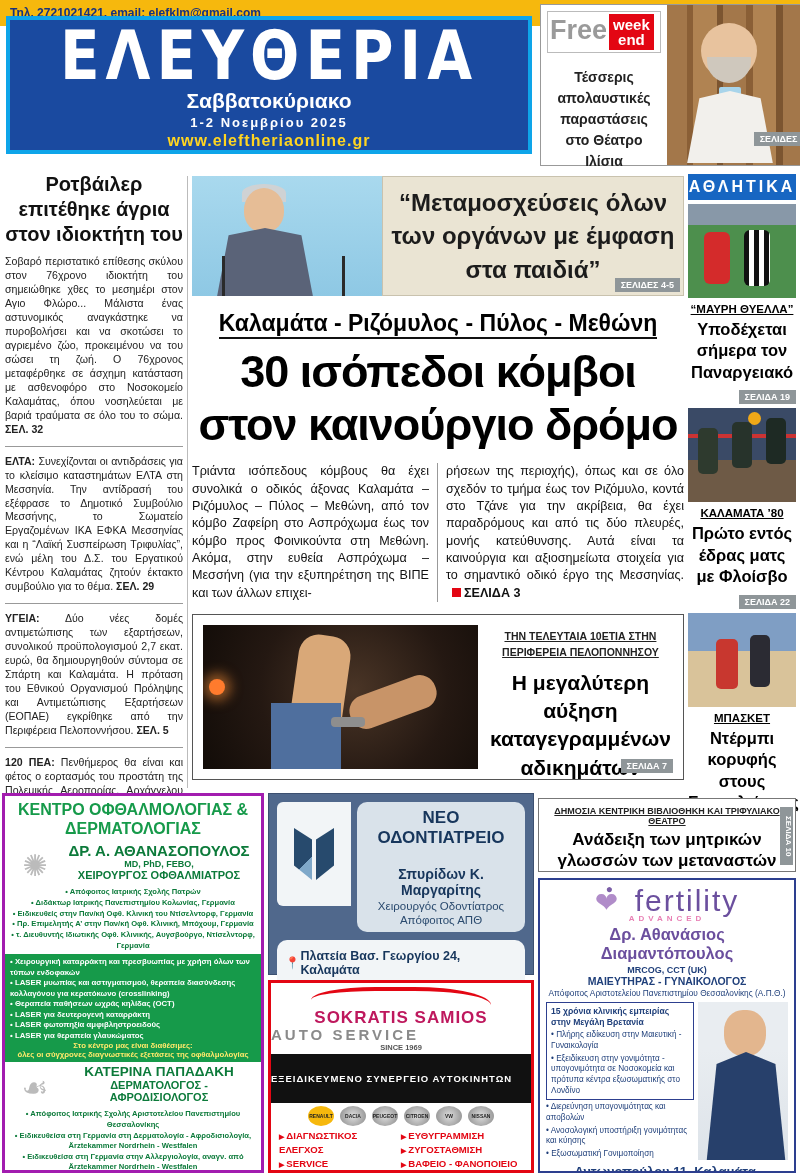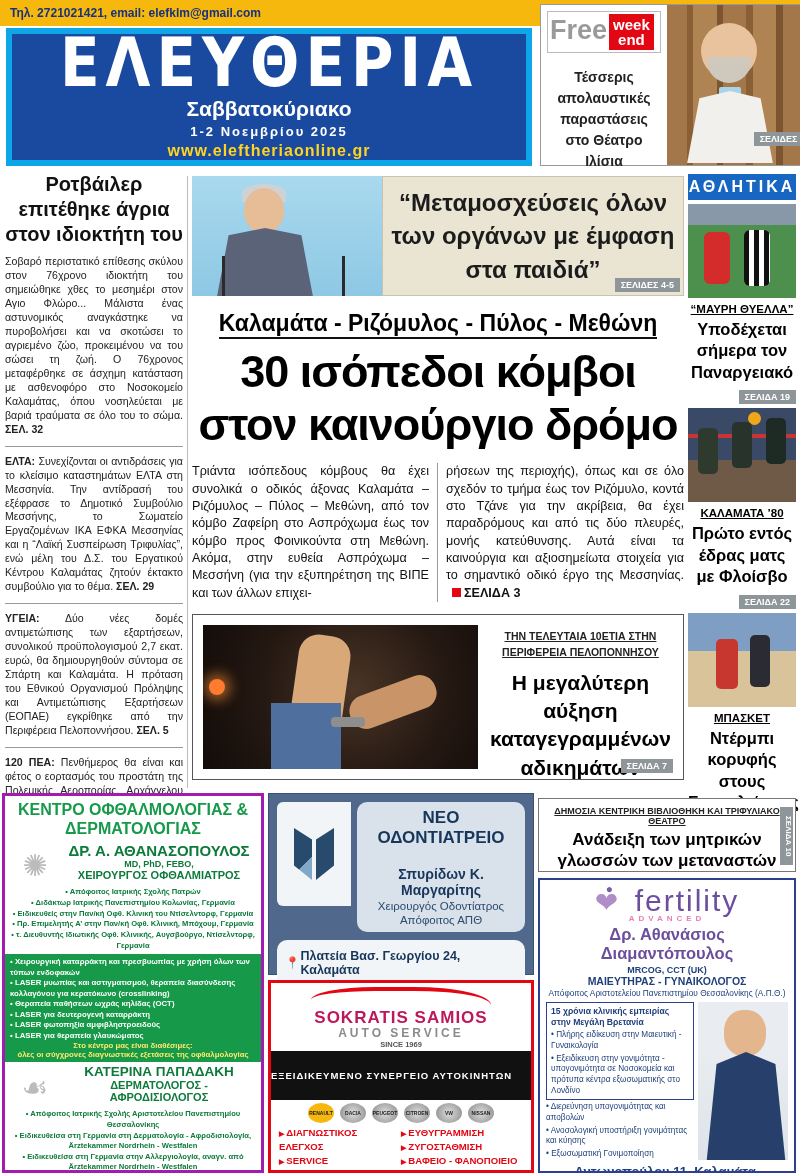--- a/index.html
+++ b/index.html
@@ -3,21 +3,21 @@
 <meta charset="utf-8">
 <style>
   * { margin:0; padding:0; box-sizing:border-box; }
   html,body { background:#e8e8e8; }
   body { font-family:"Liberation Sans", sans-serif; }
   #page { position:relative; width:800px; height:1175px; background:#fff; margin:0 auto; overflow:hidden; }
 
   
   .topbar { position:absolute; left:0; top:0; width:800px; height:26px; background:#f6b80d; display:flex; justify-content:space-between; align-items:center; padding:0 10px; }
   .topbar span { font-size:12px; font-weight:bold; color:#17327e; }
-  .masthead { position:absolute; left:6px; top:28px; width:526px; height:138px; background:#1a4aa0; border:6px solid #0ea5e9; display:flex; flex-direction:column; align-items:center; justify-content:space-between; }
+  .masthead { position:absolute; left:6px; top:16px; width:526px; height:138px; background:#1a4aa0; border:4px solid #0ea5e9; display:flex; flex-direction:column; align-items:center; justify-content:flex-end; }
   .logo { color:#fff; font-size:58px; font-weight:bold; letter-spacing:6px; line-height:1; transform:scaleY(1.15); font-family:"DejaVu Sans", sans-serif; }
   .edition { color:#fff; font-size:21px; font-weight:bold; margin-top:4px; }
   .mdate { color:#fff; font-size:13px; font-weight:bold; letter-spacing:2px; margin-top:2px; }
   .murl { color:#ffd520; font-size:16px; font-weight:bold; letter-spacing:1px; margin-top:2px; }
 
   .freeweekend { position:absolute; left:540px; top:4px; width:293px; height:162px; background:#fff; border:1px solid #999; display:flex; }
   .fw-left { width:126px; padding:6px; display:flex; flex-direction:column; }
   .fw-brand { display:flex; align-items:flex-start; border:1px solid #bbb; padding:2px; height:44px; }
   .fw-free { color:#9a9a9a; font-size:27px; font-weight:bold; line-height:1.2; }
   .fw-wk { background:#e30613; color:#fff; font-size:15px; font-weight:bold; line-height:1; padding:3px 4px; margin-left:2px; text-align:center; }
@@ -117,21 +117,21 @@
   .den-t2 { color:#17365c; font-size:14px; font-weight:bold; margin-top:18px; }
   .den-t3 { color:#2a4a6e; font-size:11.5px; margin-top:2px; }
   .den-info { background:#f2f5f7; border-radius:10px; margin-top:8px; padding:6px 8px; }
   .den-line { display:flex; align-items:center; color:#17365c; font-size:12.5px; font-weight:bold; margin:3px 0; }
   .den-ic { width:16px; color:#17365c; font-size:12px; }
 
   .auto { position:absolute; left:268px; top:980px; width:266px; height:193px; background:#fff; border:3px solid #e30613; font-size:9px; overflow:hidden; }
   .auto-car { height:26px; position:relative; }
   .auto-car .silhouette { position:absolute; left:40px; top:4px; width:180px; height:18px; border-radius:50% 60% 0 0/100% 140% 0 0; border-top:4px solid #e30613; }
   .auto-name { text-align:center; font-size:17px; font-weight:bold; letter-spacing:1px; color:#be185d; line-height:1; }
-  .auto-tag { text-align:center; color:#8a8a8a; font-size:12px; letter-spacing:3px; font-weight:bold; }
+  .auto-tag { text-align:left; color:#8a8a8a; font-size:15px; letter-spacing:3px; font-weight:bold; }
   .auto-since { text-align:center; color:#555; font-size:7.5px; font-weight:bold; }
   .auto-bar1 { background:#111; color:#fff; text-align:left; font-size:9.5px; font-weight:bold; padding:19px 0; margin-top:2px; letter-spacing:1px; }
   .auto-brands { display:flex; justify-content:center; gap:6px; padding:3px 0; }
   .auto-brand { width:26px; height:20px; border-radius:50%; background:radial-gradient(circle,#ddd,#888); display:flex; align-items:center; justify-content:center; font-size:5px; font-weight:bold; color:#222; }
   .auto-brand.renault { background:#f6b80d; }
   .auto-cols { display:flex; padding:0 8px; }
   .auto-cols ul { width:50%; list-style:none; }
   .auto-cols li { color:#e30613; font-weight:bold; font-size:9.6px; line-height:1.45; }
   .auto-cols li::before { content:"▶ "; font-size:7px; }
   .auto-bar2 { background:#777; color:#fff; text-align:center; font-size:9px; font-weight:bold; padding:2px 0; letter-spacing:1px; }

